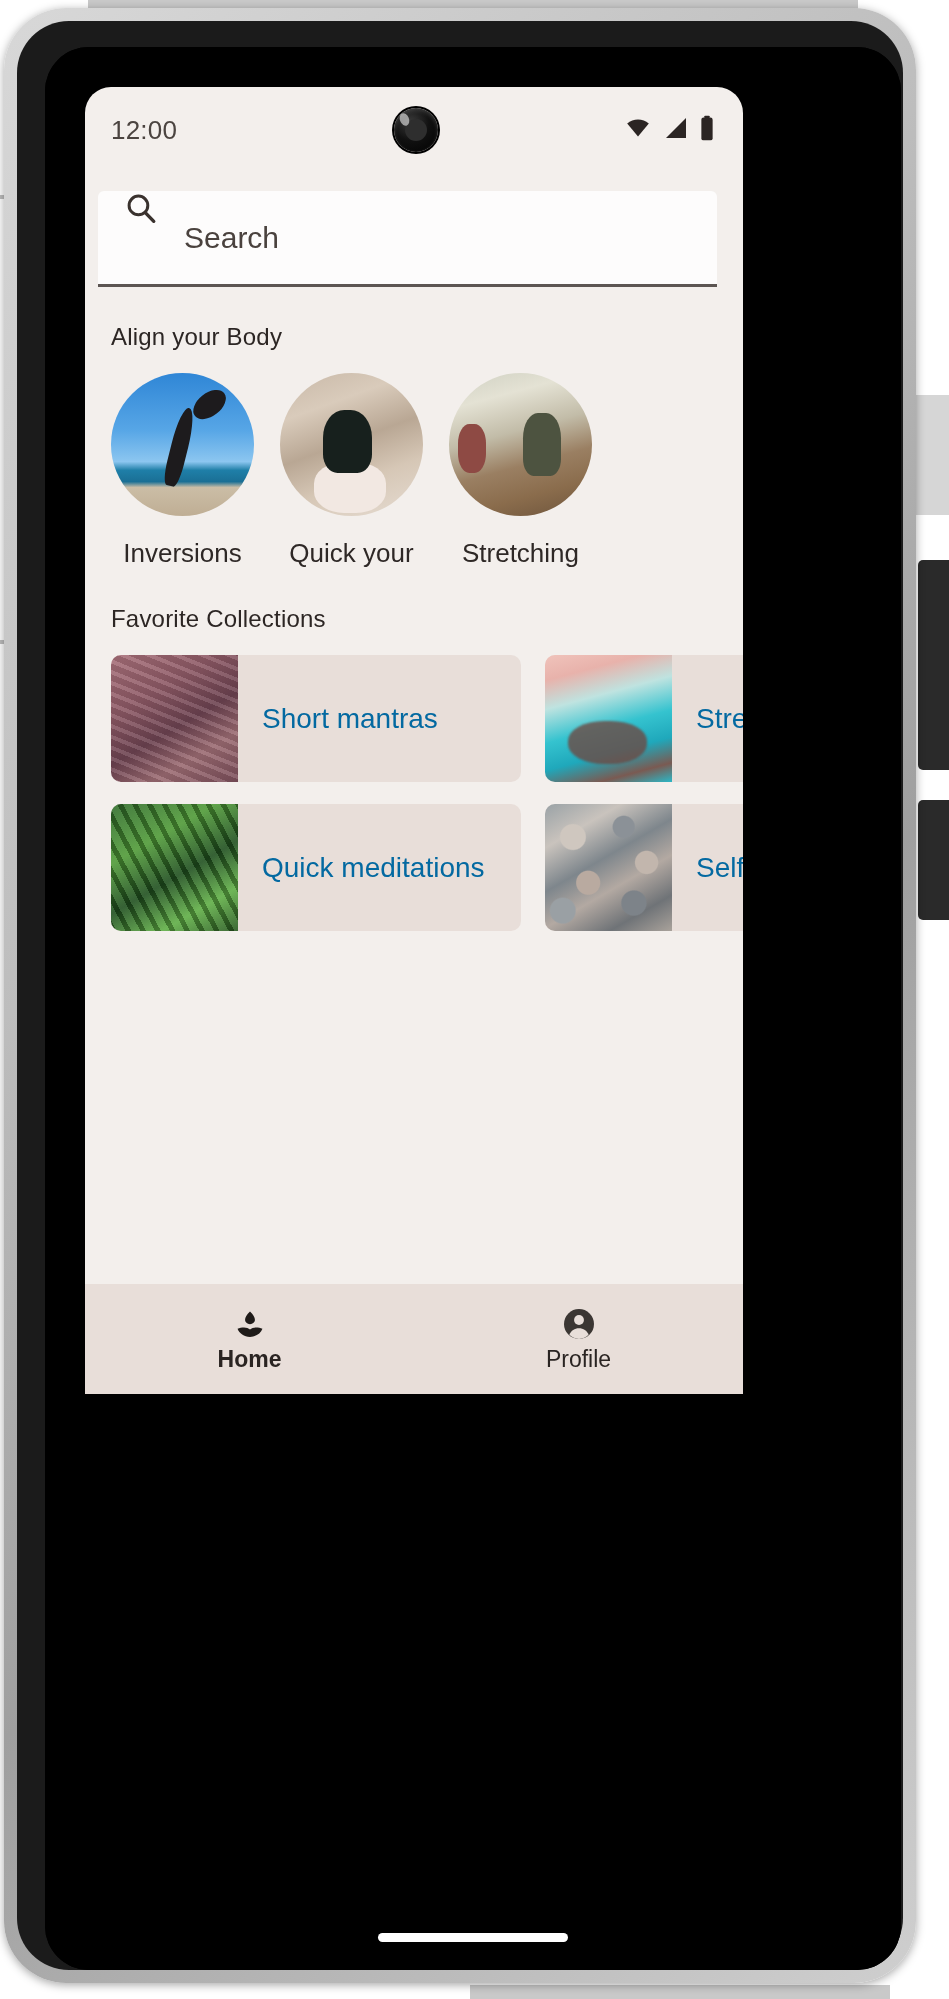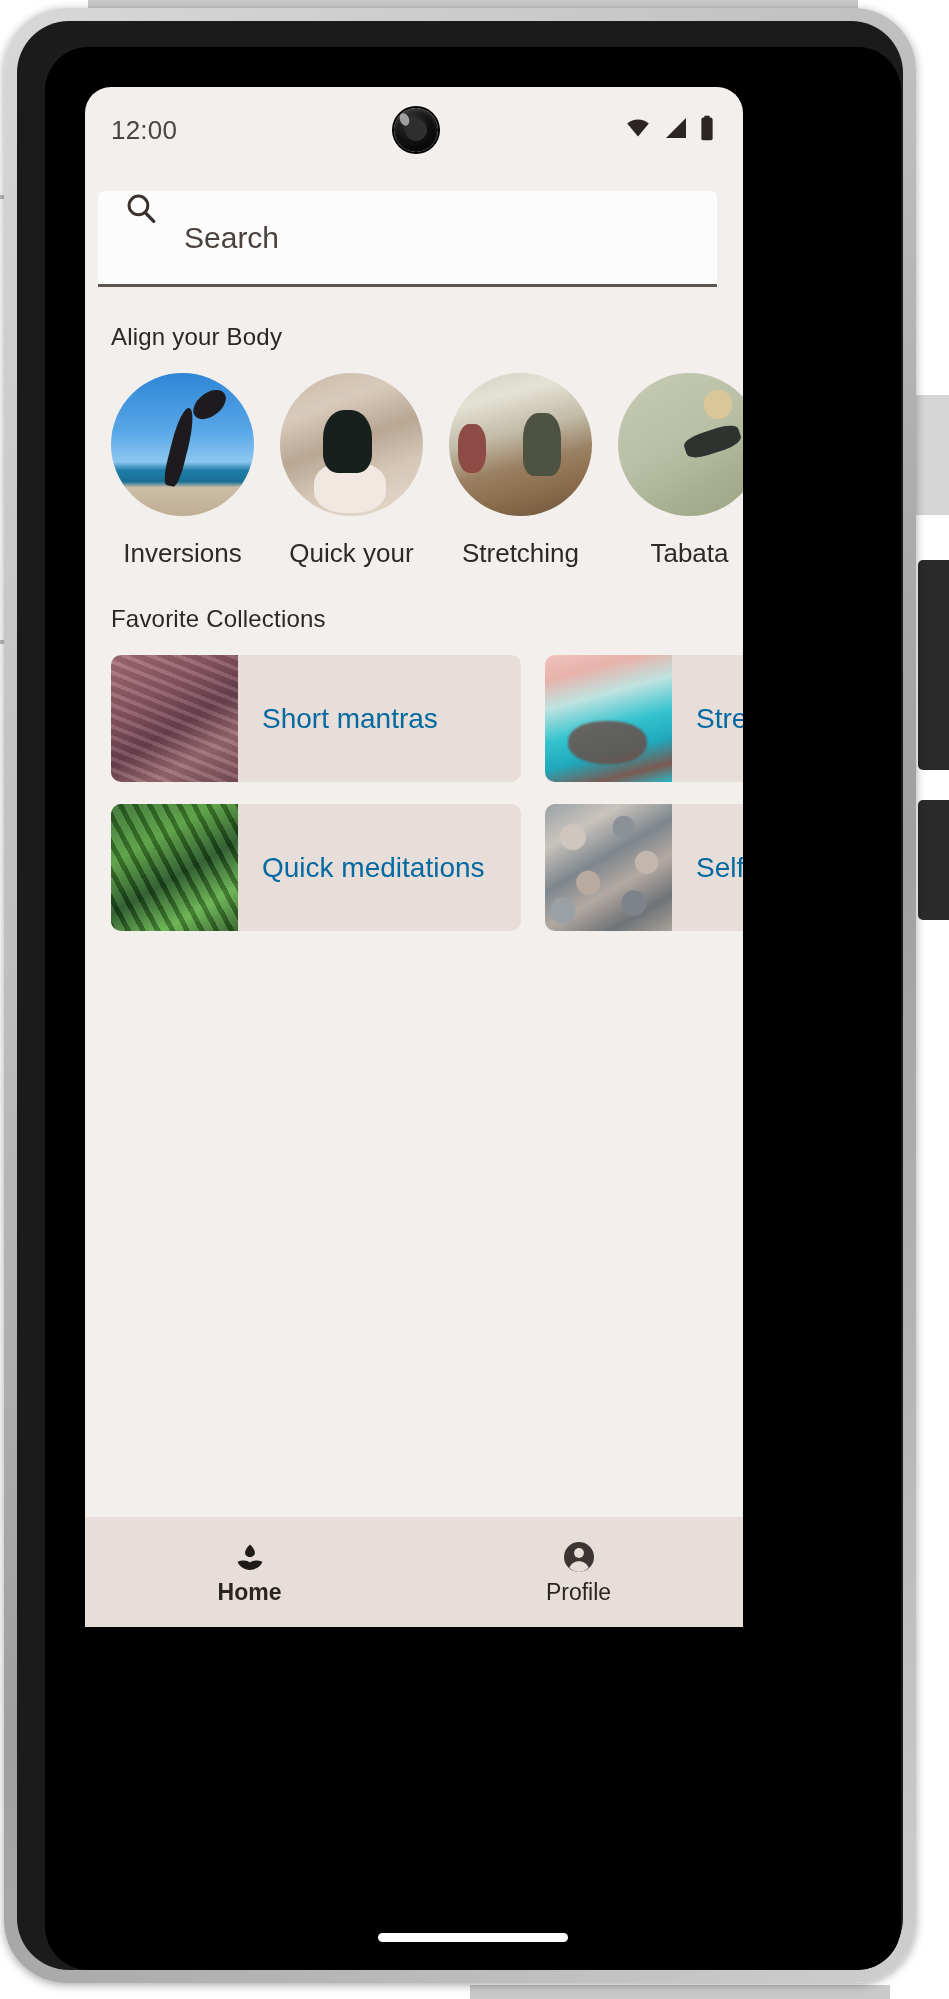--- a/index.html
+++ b/index.html
@@ -60,21 +60,21 @@
     background: #000000;
     overflow: hidden;
   }
 
   
   .screen {
     position: absolute;
     left: 40px;
     top: 40px;
     width: 658px;
-    height: 1540px;
+    height: 1307px;
     background: #f3efec;
     border-radius: 26px 26px 0 0;
     overflow: hidden;
   }
   
   .device-black {
     position: absolute;
     left: 0; top: 0;
     width: 856px; height: 1923px;
     background: #000;
@@ -433,26 +433,20 @@
               <div class="align-label">Quick your</div>
             </div>
 
             <div class="align-item">
               <div class="align-thumb">
                 <div class="ph ph-stretch"></div>
               </div>
               <div class="align-label">Stretching</div>
             </div>
 
-            <div class="align-item">
-              <div class="align-thumb">
-                <div class="ph ph-tabata"></div>
-              </div>
-              <div class="align-label">Tabata</div>
-            </div>
 
           </div>
 
           <h2 class="section-title">Favorite Collections</h2>
 
           <div class="fav-grid">
             <div class="fav-card">
               <div class="fav-thumb">
                 <div class="ph ph-mantras"></div>
               </div>

